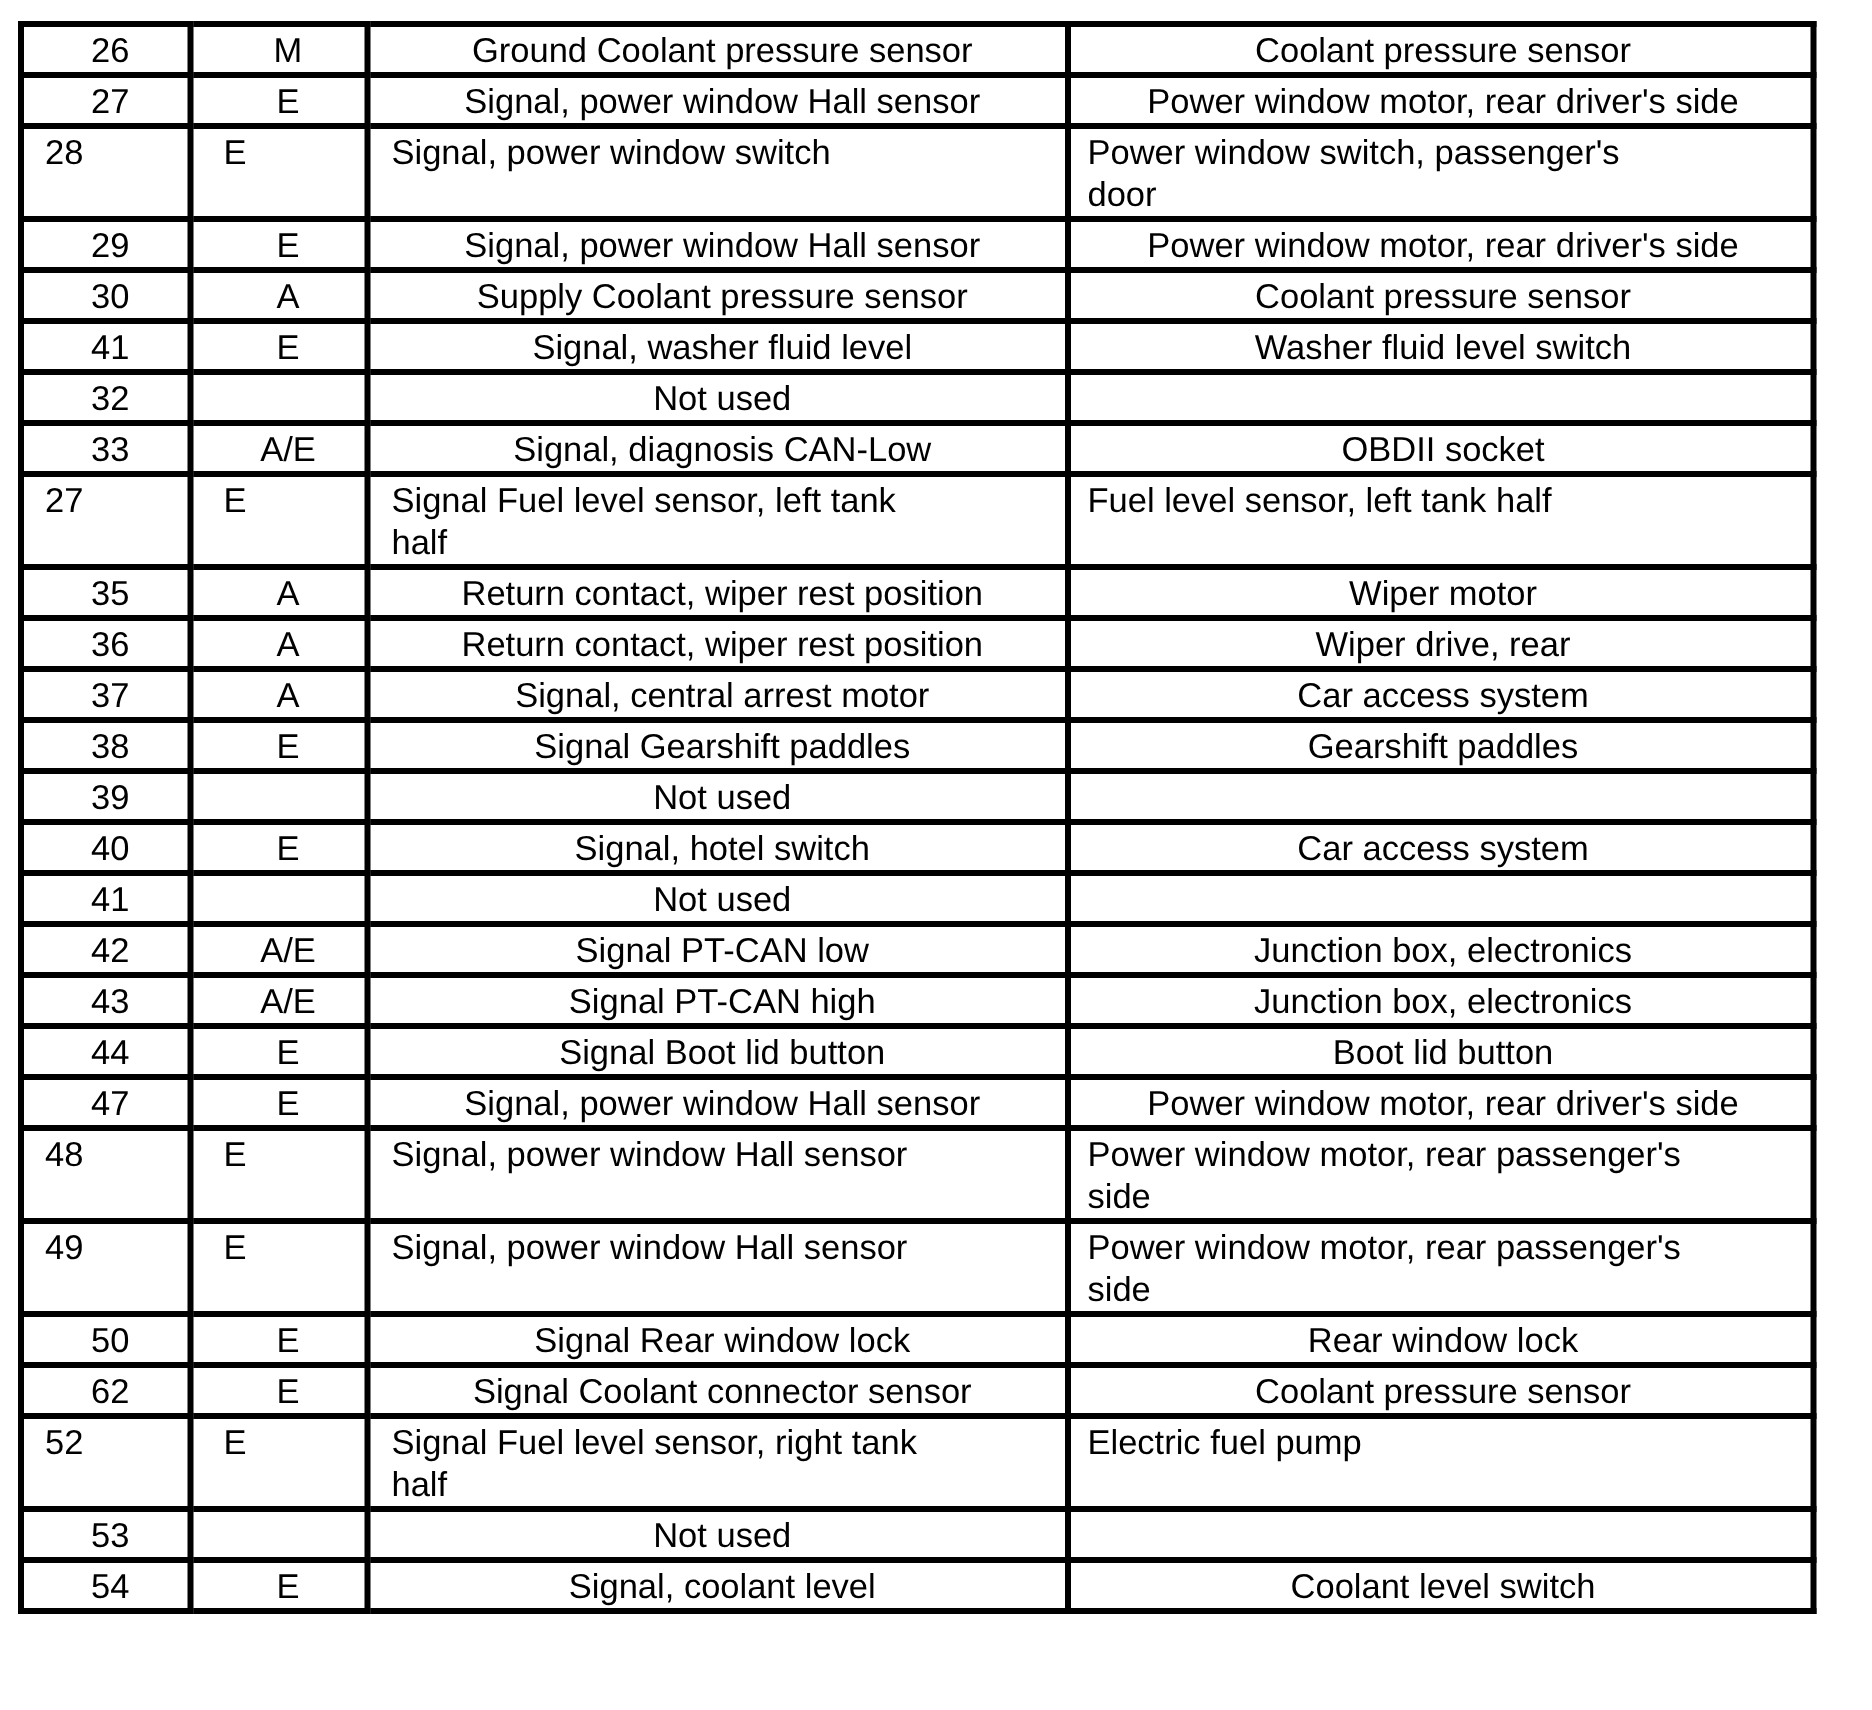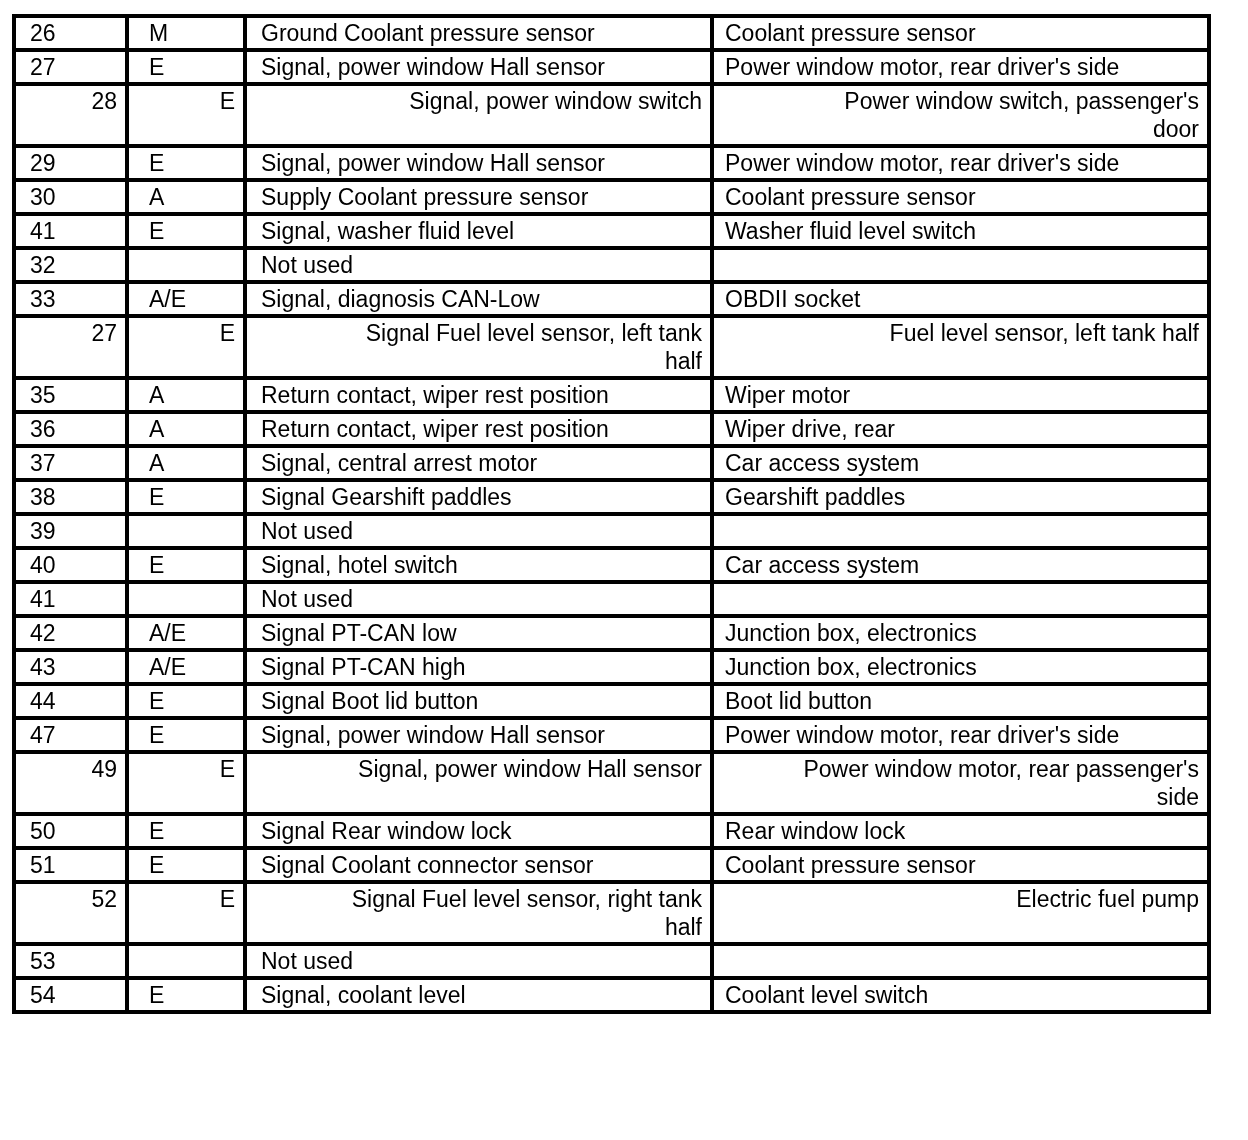--- a/index.html
+++ b/index.html
@@ -31,22 +31,22 @@
     font-size: 23px;
     line-height: 28px;
     padding: 1px 8px 1px 14px;
     white-space: pre-line;
     overflow: hidden;
     background: #ffffff;
     color: #000000;
   }
   td.type-cell { padding-left: 20px; }
   td.comp-cell { padding-left: 11px; }
-  tr.h1 { height: 34px; }
-  tr.h2 { height: 62px; text-align: right; }
+  tr.h1 { height: 34px; text-align: center; }
+  tr.h2 { height: 62px; }
 </style>
 </head>
 <body>
 
 <table class="pin-table">
   <colgroup>
     <col class="c-pin">
     <col class="c-type">
     <col class="c-desc">
     <col class="c-comp">
@@ -168,34 +168,41 @@
     <td class="desc-cell">Signal Boot lid button</td>
     <td class="comp-cell">Boot lid button</td>
   </tr>
       <tr class="h1">
     <td class="pin-cell">47</td>
     <td class="type-cell">E</td>
     <td class="desc-cell">Signal, power window Hall sensor</td>
     <td class="comp-cell">Power window motor, rear driver's side</td>
   </tr>
       <tr class="h2">
-    <td class="pin-cell">49</td>
+    <td class="pin-cell">48</td>
     <td class="type-cell">E</td>
     <td class="desc-cell">Signal, power window Hall sensor</td>
     <td class="comp-cell">Power window motor, rear passenger's
 side</td>
   </tr>
+      <tr class="h2">
+    <td class="pin-cell">49</td>
+    <td class="type-cell">E</td>
+    <td class="desc-cell">Signal, power window Hall sensor</td>
+    <td class="comp-cell">Power window motor, rear passenger's
+side</td>
+  </tr>
       <tr class="h1">
     <td class="pin-cell">50</td>
     <td class="type-cell">E</td>
     <td class="desc-cell">Signal Rear window lock</td>
     <td class="comp-cell">Rear window lock</td>
   </tr>
       <tr class="h1">
-    <td class="pin-cell">51</td>
+    <td class="pin-cell">62</td>
     <td class="type-cell">E</td>
     <td class="desc-cell">Signal Coolant connector sensor</td>
     <td class="comp-cell">Coolant pressure sensor</td>
   </tr>
       <tr class="h2">
     <td class="pin-cell">52</td>
     <td class="type-cell">E</td>
     <td class="desc-cell">Signal Fuel level sensor, right tank
 half</td>
     <td class="comp-cell">Electric fuel pump</td>

